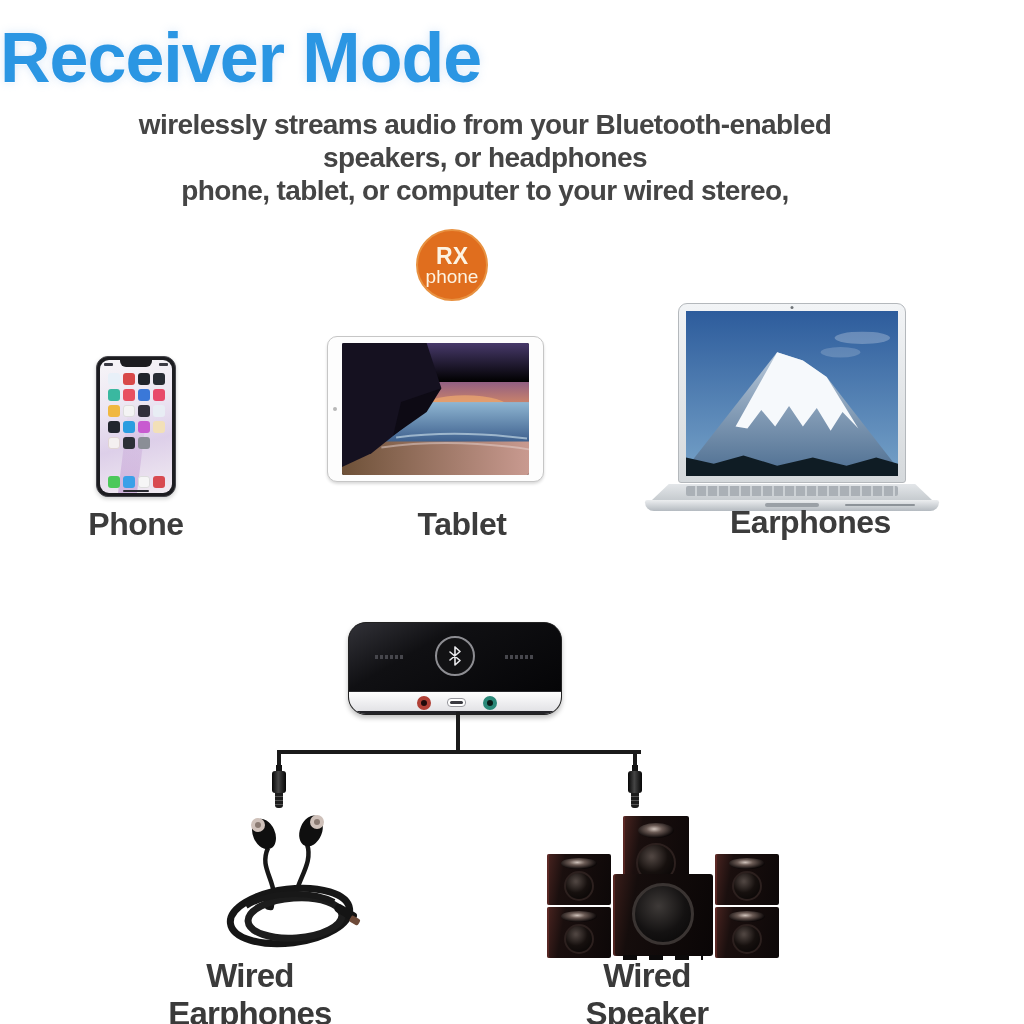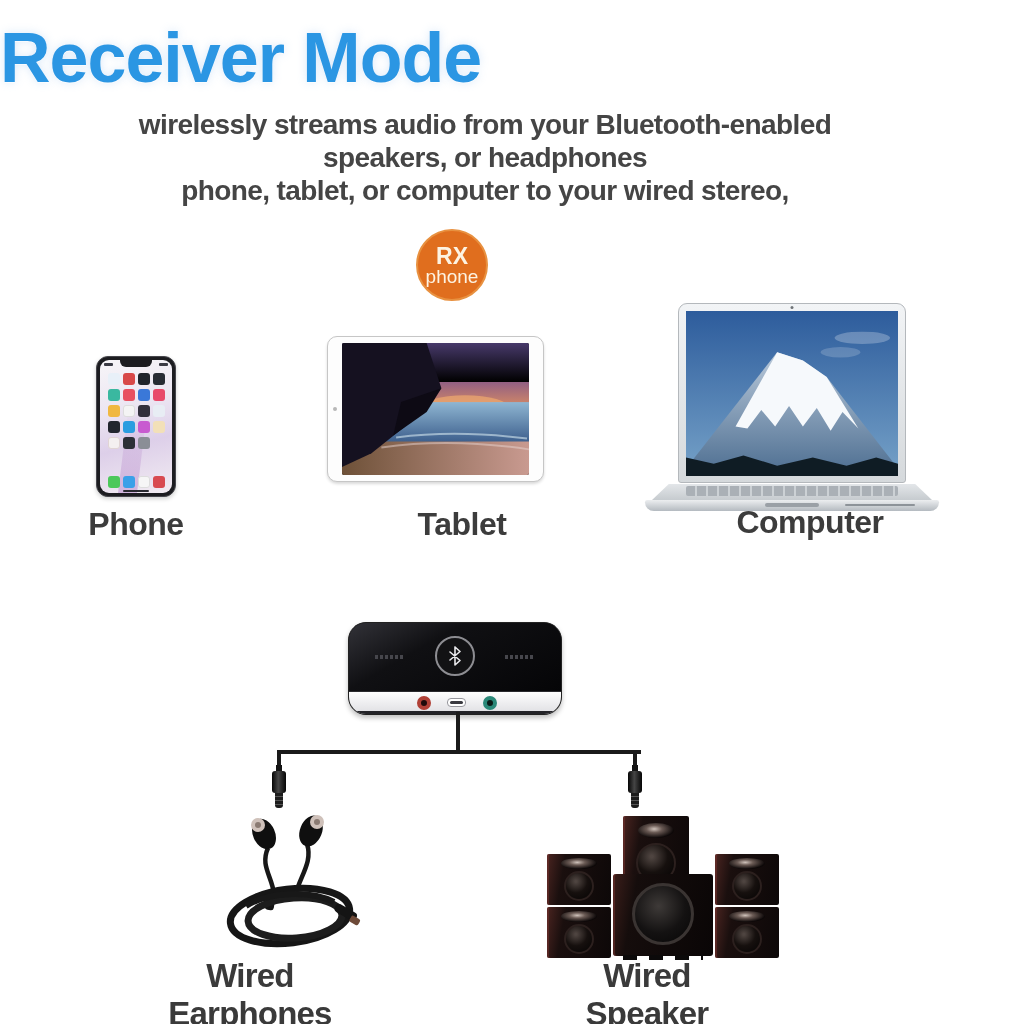--- a/index.html
+++ b/index.html
@@ -275,21 +275,21 @@
       </svg>
     </div>
   </div>
   <div class="laptop-deck">
     <div class="laptop-kb"></div>
   </div>
   <div class="laptop-front">
     <div class="latch"></div>
     <div class="slot"></div>
   </div>
-  <div class="dev-label lbl-computer">Computer</div>
+  <div class="dev-label lbl-computer">Earphones</div>
 
   <div class="receiver">
     <div class="recv-top">
       <div class="mark l"></div>
       <div class="mark r"></div>
       <div class="btn-ring">
         <svg width="14" height="20" viewBox="0 0 14 20">
           <path d="M7,1 V19 M7,1 L12,5.5 L2,14 M2,6 L12,14.5 L7,19" stroke="#e9e9ec" stroke-width="1.6" fill="none" stroke-linejoin="round" stroke-linecap="round"></path>
         </svg>
       </div>

